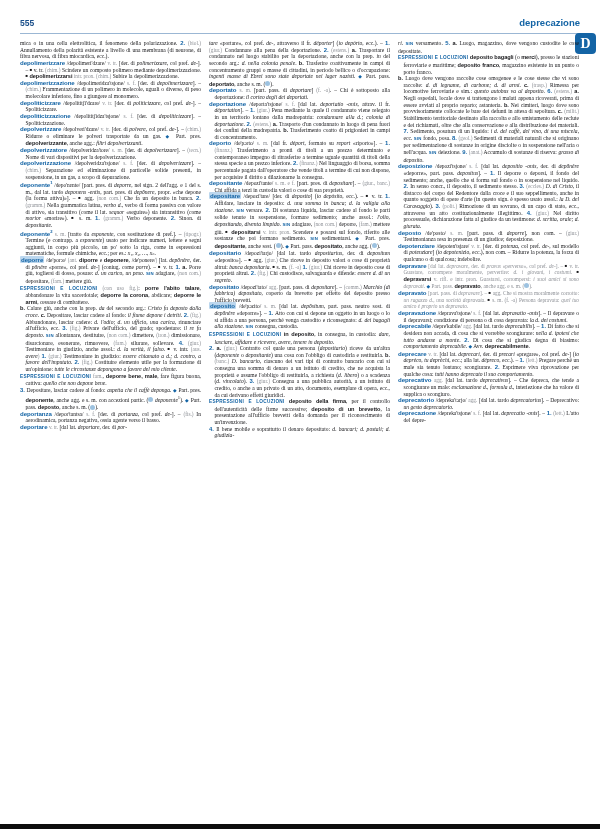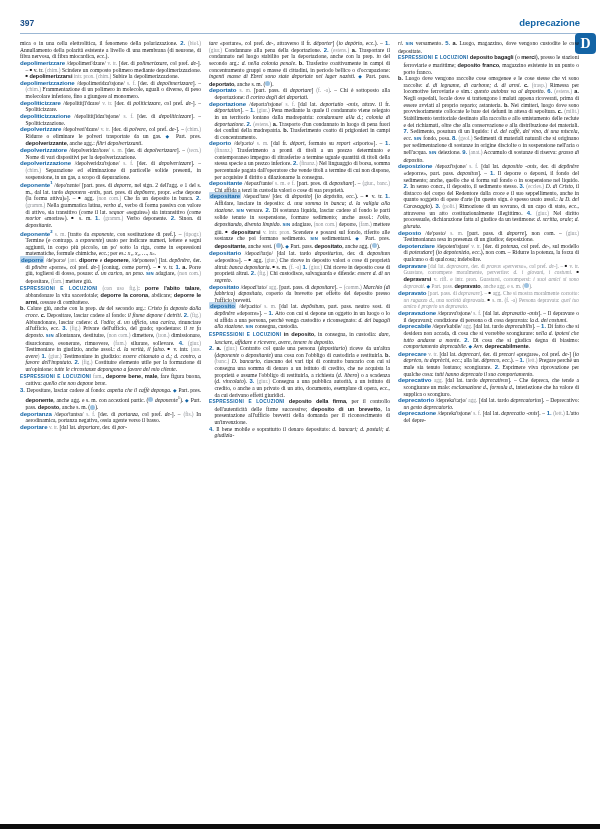--- a/index.html
+++ b/index.html
@@ -150,21 +150,21 @@
     width: 600px; height: 5px;
     background: #0d0d0d;
   }
 </style>
 </head>
 <body>
 
 <div class="page">
 
   <div class="runhead">
-    <span class="folio">397</span>
+    <span class="folio">555</span>
     <span class="runword">deprecazione</span>
   </div>
 
   <div class="lettertab">D</div>
 
   <div class="cols">
     <div class="col" id="c0">
         <p class="">mica o in una cella elettrolitica, il fenomeno della polarizzazione. <b class="sb">2.</b> <span class="lbl">(biol.)</span> Annullamento della polarità esistente a livello di una membrana (di neurone, di fibra nervosa, di fibra miocardica, ecc.).</p>
         <p class="ind"><span class="hw">depolimerizzare</span> <span class="ph">/depolimeri'dzare/</span> <span class="lbl">v. tr.</span> [der. di <i>polimerizzare</i>, col pref. <i>de-</i>]. – <span class="sq">■</span> v. tr. <span class="lbl">(chim.)</span> Scindere un composto polimero mediante depolimerizzazione. <span class="sq">■</span> <span class="bsans">depolimerizzarsi</span> <span class="lbl">intr. pron. (chim.)</span> Subire la depolimerizzazione.</p>
         <p class="ind"><span class="hw">depolimerizzazione</span> <span class="ph">/depolimeridza'tsjone/</span> <span class="lbl">s. f.</span> [der. di <i>depolimerizzare</i>]. – <span class="lbl">(chim.)</span> Frammentazione di un polimero in molecole, uguali o diverse, di peso molecolare inferiore, fino a giungere al monomero.</p>

